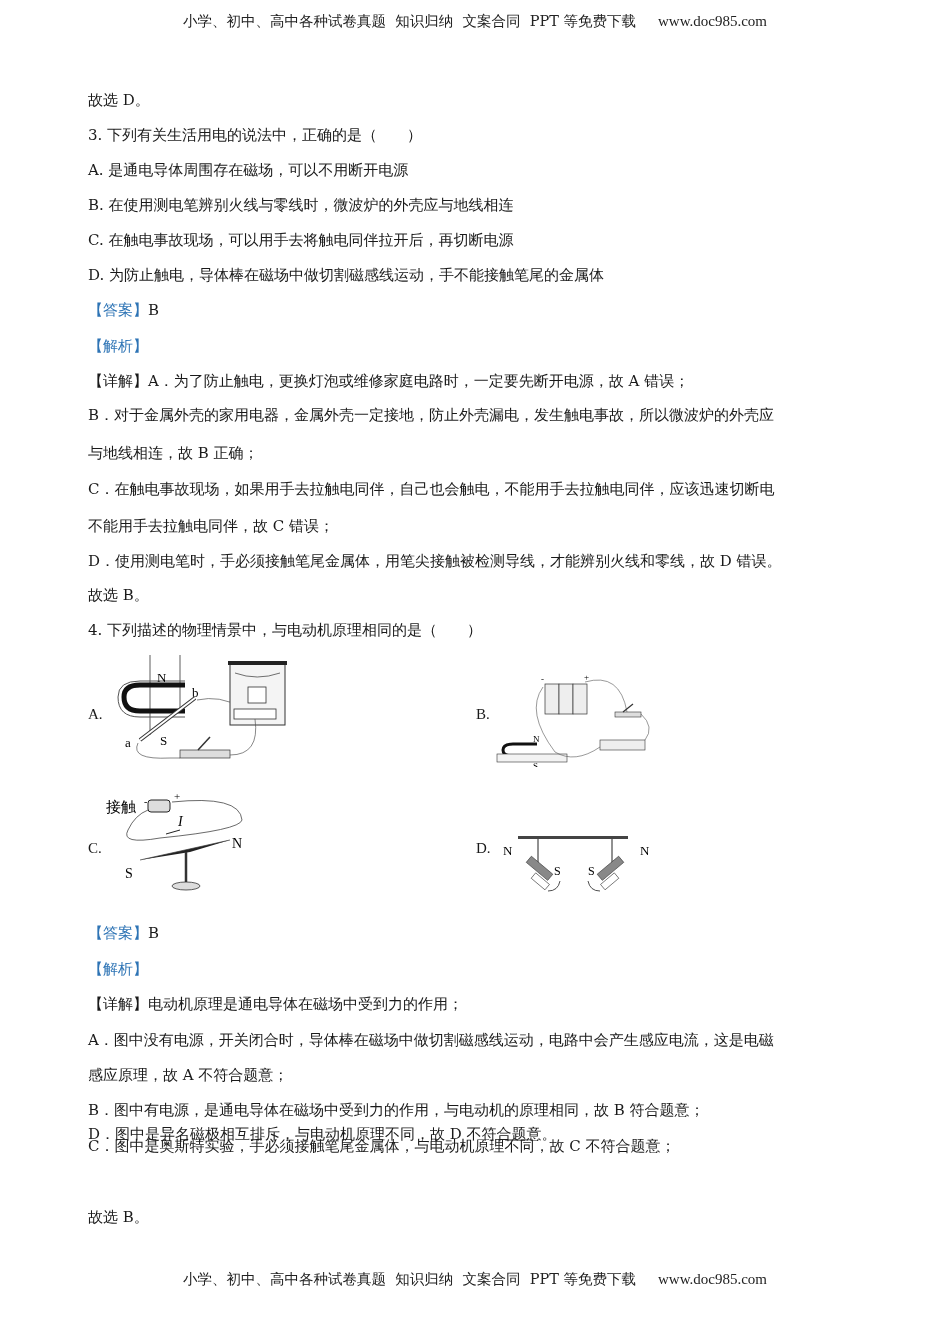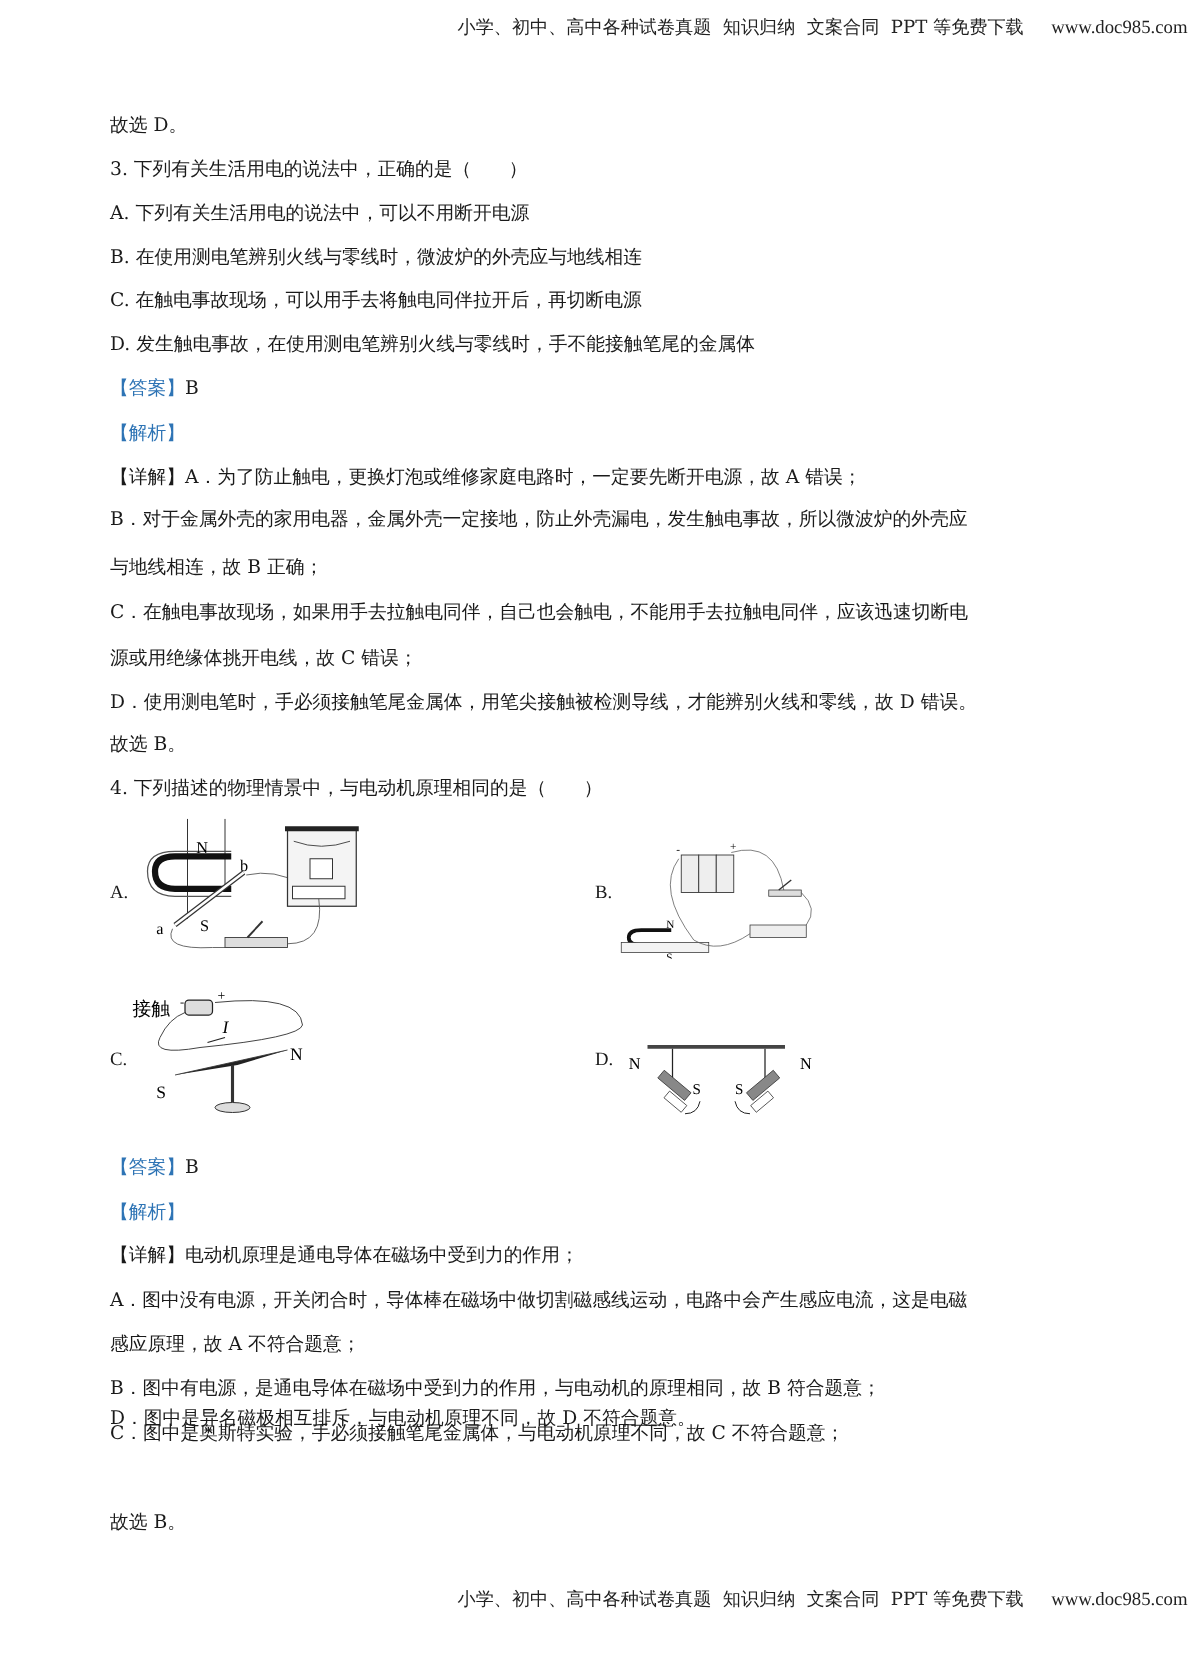--- a/index.html
+++ b/index.html
@@ -1,48 +1,48 @@
 <!DOCTYPE html>
 <html><head>
 <meta charset="utf-8">
 <style>
   html, body { margin: 0; padding: 0; background: #ffffff; }
   body { width: 950px; height: 1344px; position: relative; overflow: hidden;
          font-family: "DejaVu Serif", "Liberation Serif", serif; color: #1a1a1a; }
-  .header, .footer { position: absolute; left: 0; width: 950px; text-align: right;
+  .header, .footer { position: absolute; left: 0; width: 950px; text-align: center;
          font-size: 14.5px; color: #222; white-space: pre; }
   .header { top: 12px; }
   .footer { top: 1270px; }
   .header .url, .footer .url { margin-left: 22px; font-family: "Liberation Serif", serif; font-size: 15px; }
   .line { position: absolute; left: 88px; font-size: 15px; white-space: nowrap; line-height: 20px; }
   .label { color: #2e74b5; }
   .fig { position: absolute; }
   .fig-label { position: absolute; font-size: 15px; font-family: "Liberation Serif", serif; }
   svg text { font-family: "Liberation Serif", serif; }
 </style>
 </head>
 <body>
 
 <div class="header"><span>小学、初中、高中各种试卷真题  知识归纳  文案合同  PPT 等免费下载</span><span class="url">www.doc985.com</span></div>
 
 <div class="line" style="top:90px">故选 D。</div>
 
 <div class="line" style="top:125px">3. 下列有关生活用电的说法中，正确的是（　　）</div>
-<div class="line" style="top:160px">A. 下列有关生活用电的说法中，可以不用断开电源</div>
+<div class="line" style="top:160px">A. 是通电导体周围存在磁场，可以不用断开电源</div>
 <div class="line" style="top:195px">B. 在使用测电笔辨别火线与零线时，微波炉的外壳应与地线相连</div>
 <div class="line" style="top:230px">C. 在触电事故现场，可以用手去将触电同伴拉开后，再切断电源</div>
-<div class="line" style="top:265px">D. 发生触电事故，在使用测电笔辨别火线与零线时，手不能接触笔尾的金属体</div>
+<div class="line" style="top:265px">D. 为防止触电，导体棒在磁场中做切割磁感线运动，手不能接触笔尾的金属体</div>
 
 <div class="line" style="top:300px"><span class="label">【答案】</span><span>B</span></div>
 <div class="line label" style="top:336px">【解析】</div>
 <div class="line" style="top:371px">【详解】A．为了防止触电，更换灯泡或维修家庭电路时，一定要先断开电源，故 A 错误；</div>
 <div class="line" style="top:405px">B．对于金属外壳的家用电器，金属外壳一定接地，防止外壳漏电，发生触电事故，所以微波炉的外壳应</div>
 <div class="line" style="top:443px">与地线相连，故 B 正确；</div>
 <div class="line" style="top:479px">C．在触电事故现场，如果用手去拉触电同伴，自己也会触电，不能用手去拉触电同伴，应该迅速切断电</div>
-<div class="line" style="top:516px">源或用绝缘体挑开电线，故 C 错误；</div>
+<div class="line" style="top:516px">不能用手去拉触电同伴，故 C 错误；</div>
 <div class="line" style="top:551px">D．使用测电笔时，手必须接触笔尾金属体，用笔尖接触被检测导线，才能辨别火线和零线，故 D 错误。</div>
 <div class="line" style="top:585px">故选 B。</div>
 
 <div class="line" style="top:620px">4. 下列描述的物理情景中，与电动机原理相同的是（　　）</div>
 
 <div class="fig-label" style="left:88px;top:706px">A.</div>
 <svg class="fig" style="left:110px;top:655px" width="200" height="110">
   <line x1="40" y1="0" x2="40" y2="80" stroke="#333" stroke-width="0.8"></line>
   <line x1="70" y1="0" x2="70" y2="55" stroke="#333" stroke-width="0.8"></line>
   <path d="M75,30 L30,30 Q14,30 14,42 Q14,56 30,56 L75,56" fill="none" stroke="#111" stroke-width="5"></path>

